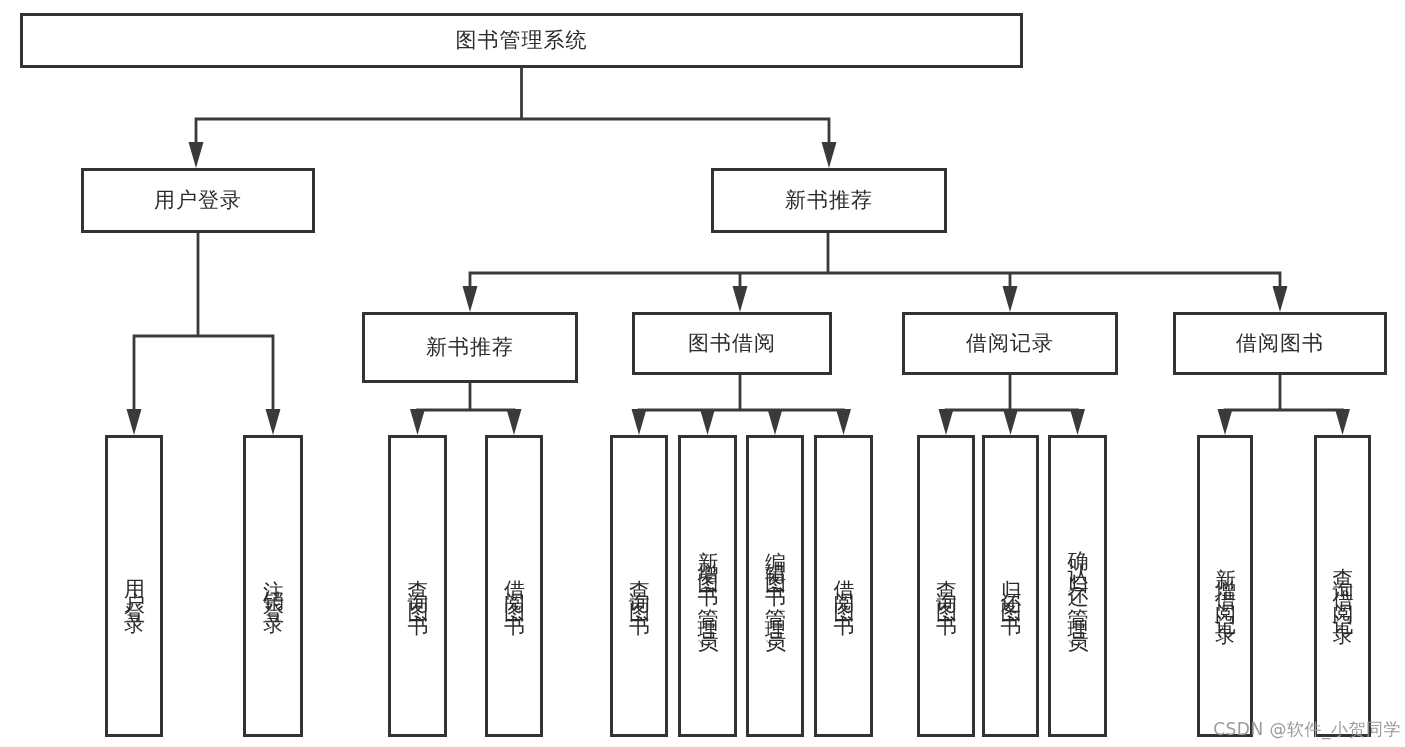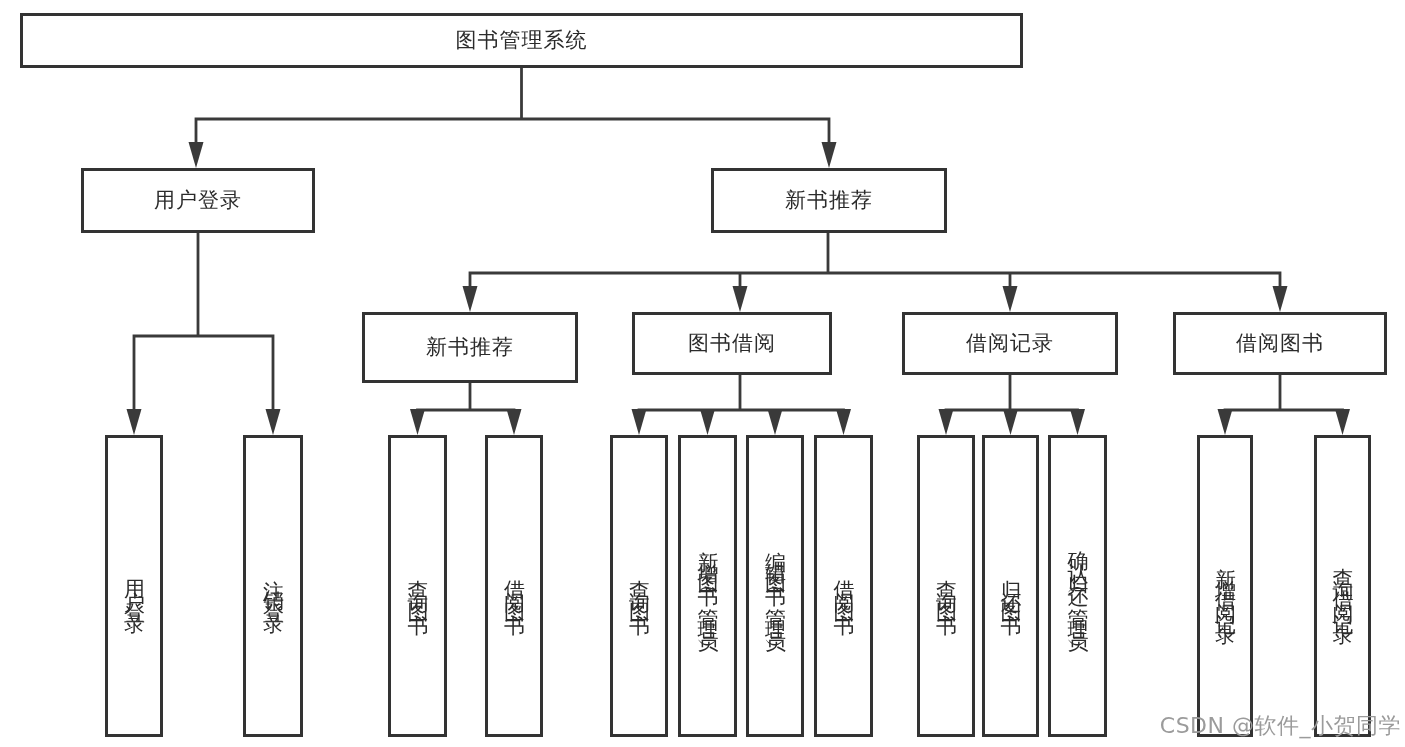--- a/index.html
+++ b/index.html
@@ -31,21 +31,21 @@
   .box.v span{
     writing-mode:vertical-rl;
     text-orientation:mixed;
     letter-spacing:0.55em;
     white-space:normal;
   }
   .watermark{
     position:absolute;
     right:4px;
     bottom:6px;
-    font-size:22px;
+    font-size:17px;
     color:#9b9b9b;
     letter-spacing:0.5px;
     z-index:5;
   }
 </style>
 </head>
 <body>
 
 <div class="canvas">
 

